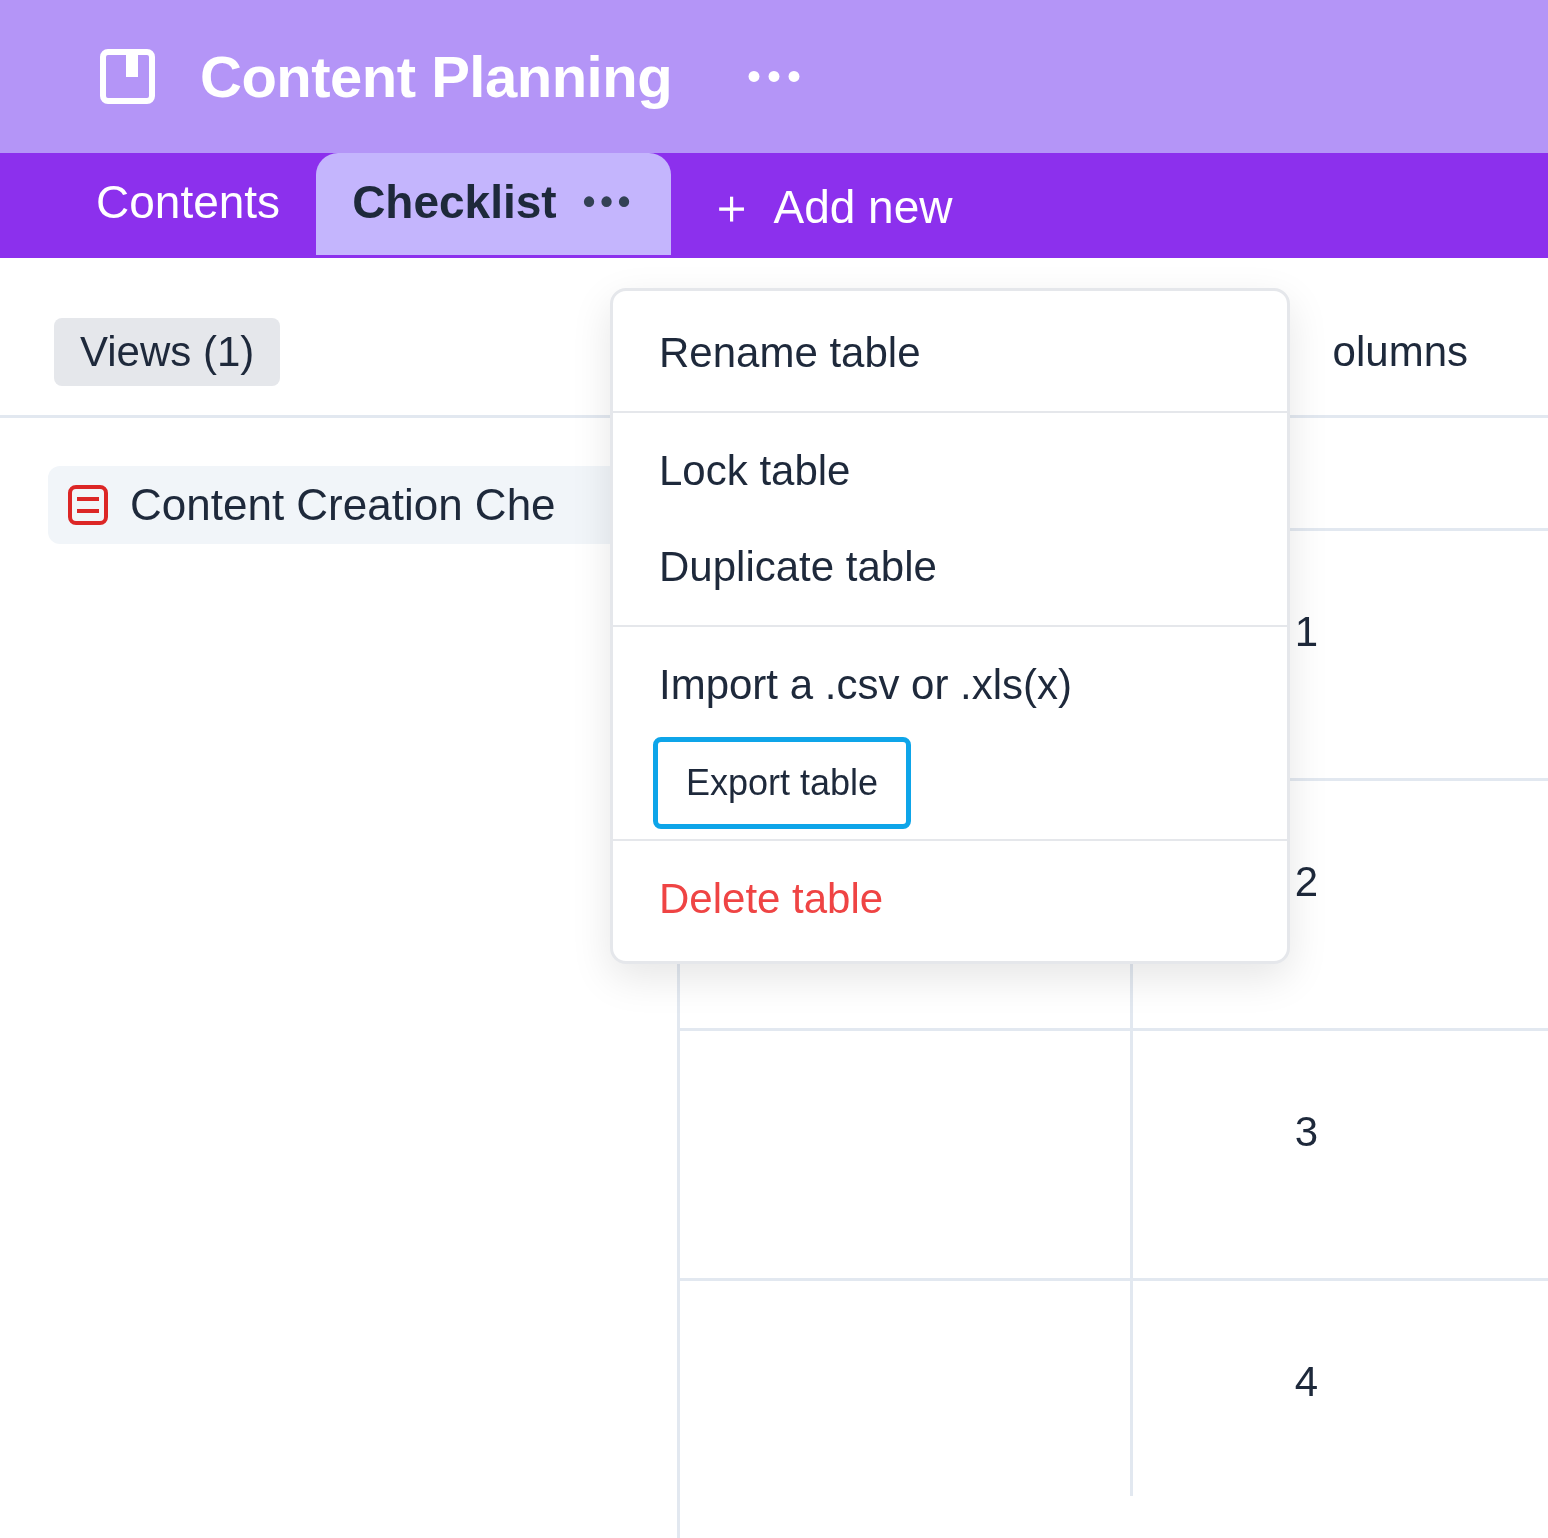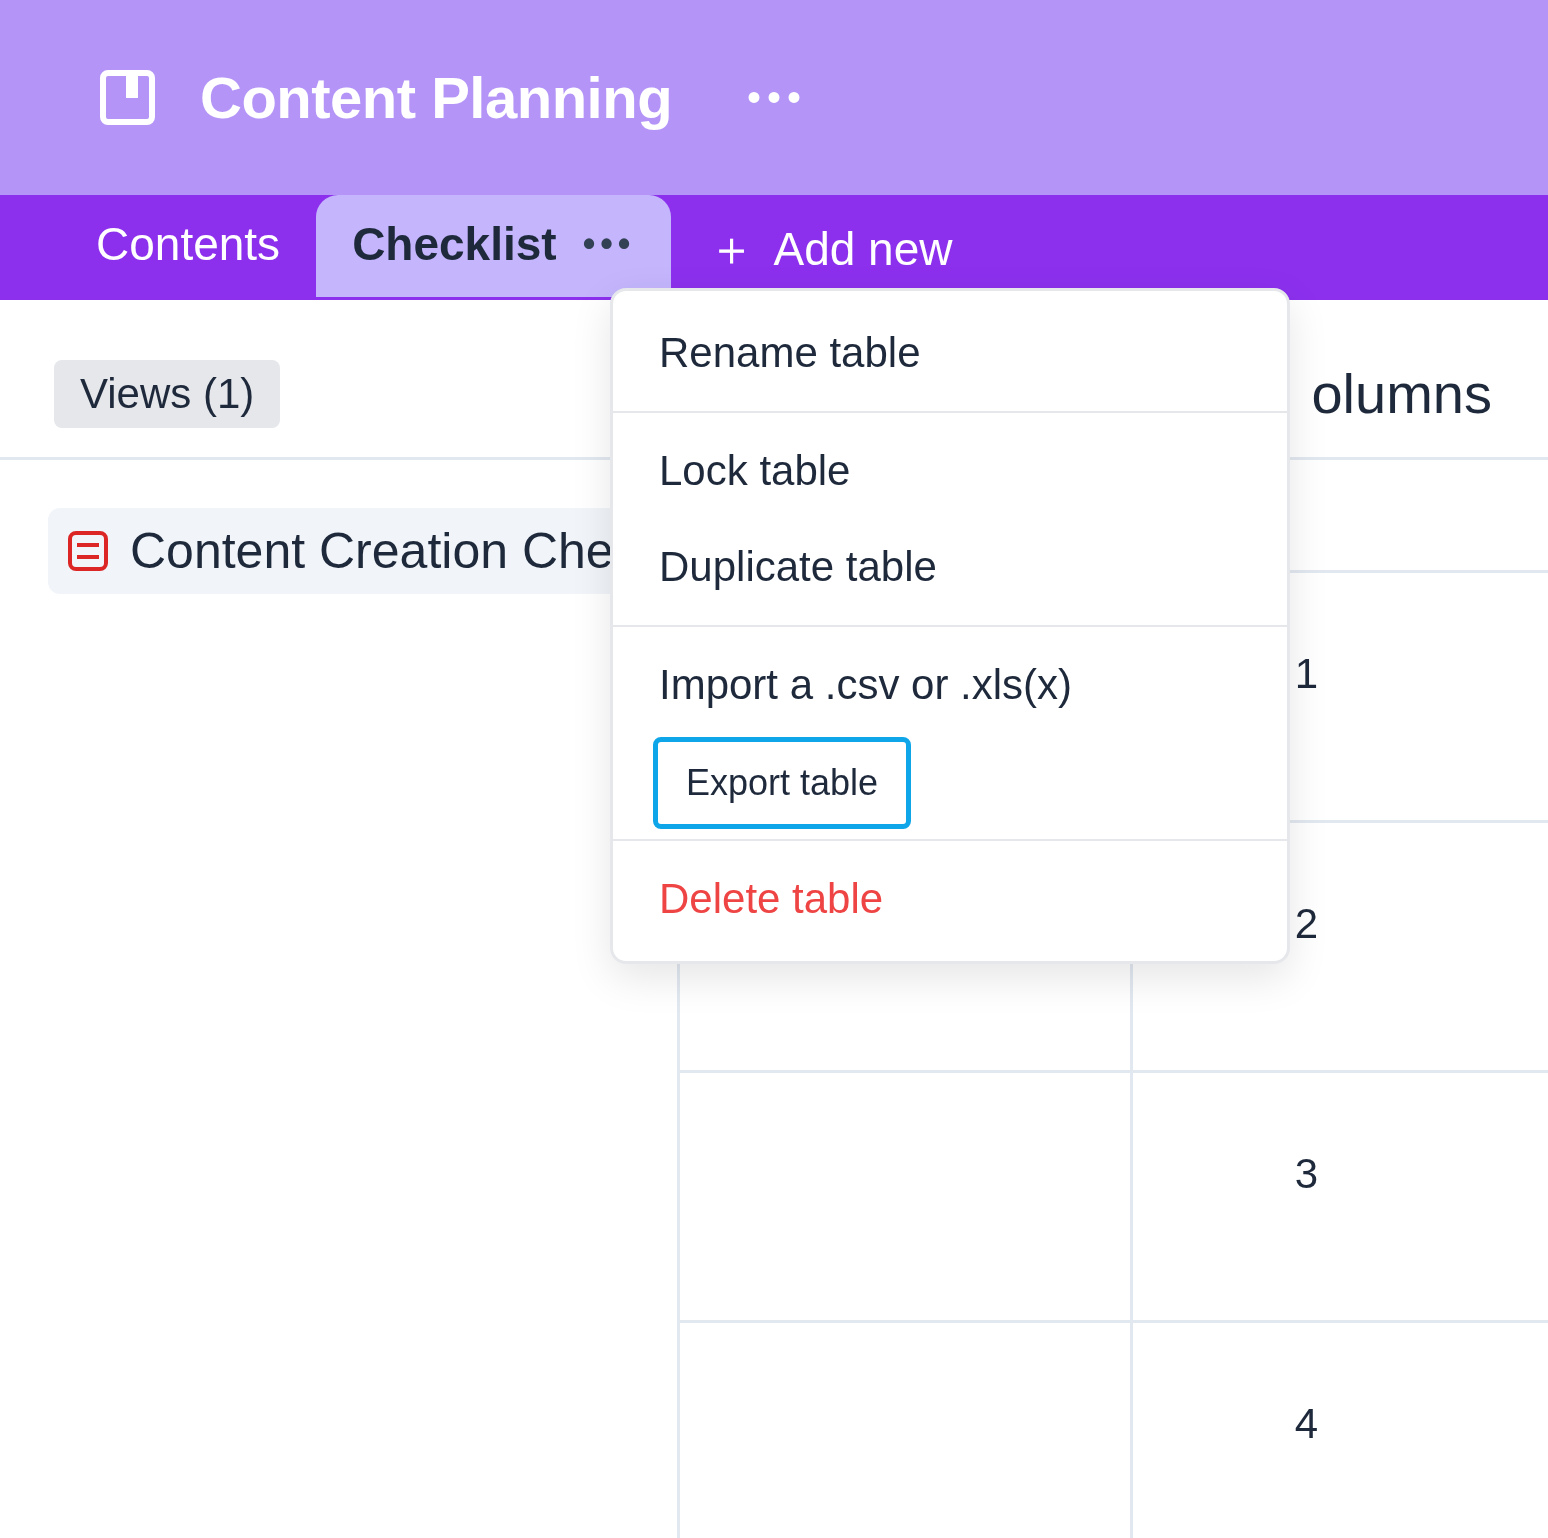--- a/index.html
+++ b/index.html
@@ -8,21 +8,21 @@
     width: 1548px;
     height: 1538px;
     background: #fff;
     overflow: hidden;
     position: relative;
   }
 
   
   .header {
     background: #b495f7;
-    height: 195px;
+    height: 153px;
     display: flex;
     align-items: center;
     padding-left: 100px;
     gap: 45px;
   }
   .header-icon {
     width: 55px; height: 55px;
     border: 6px solid #fff;
     border-radius: 8px;
     position: relative;
@@ -98,41 +98,41 @@
   .views-chip{
     background:#e5e7eb;
     color:#1e293b;
     font-size:42px;
     font-weight:500;
     padding:10px 26px;
     border-radius:8px;
   }
   .columns-label{
     margin-left:auto;
-    padding-right:56px;
-    font-size:56px;
+    padding-right:80px;
+    font-size:42px;
     color:#1e293b;
   }
 
   
   .sidebar{
     padding:48px 34px 0 48px;
     border-right:3px solid #e2e8f0;
     width:680px;
     height:100%;
     border-bottom:2px solid #e2e8f0;
   }
   .view-item{
     background:#f1f5f9;
     border-radius:12px;
     display:flex;
     align-items:center;
     gap:22px;
     padding:14px 20px;
-    font-size:50px;
+    font-size:44px;
     color:#1e293b;
     width:820px;
   }
   .view-item-icon{
     width:40px;height:40px;
     border:4px solid #dc2626;
     border-radius:8px;
     position:relative;
     flex-shrink:0;
   }

